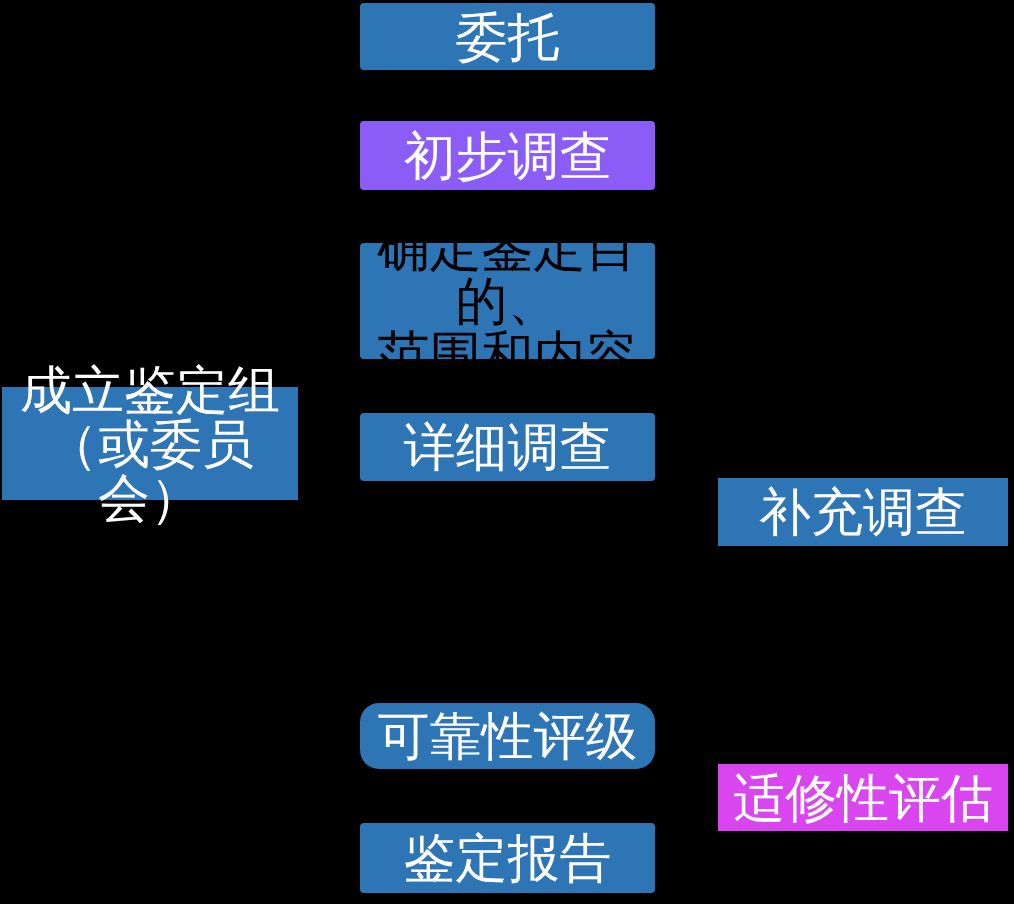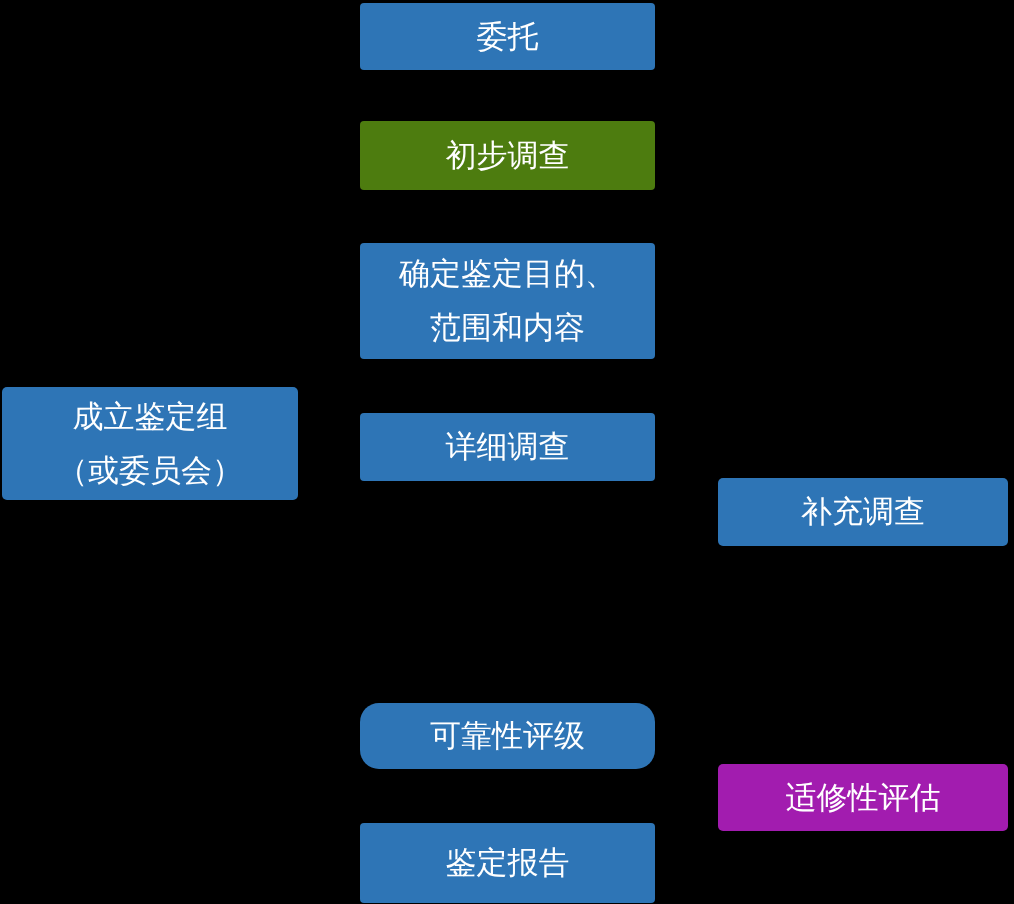--- a/index.html
+++ b/index.html
@@ -17,63 +17,63 @@
   }
   .box {
     position: absolute;
     background: #2E75B6;
     color: #FFFFFF;
     display: flex;
     align-items: center;
     justify-content: center;
     text-align: center;
     white-space: pre-line;
-    font-size: 31px;
+    font-size: 52px;
     line-height: 54px;
     border-radius: 4px;
     box-sizing: border-box;
   }
   .box.side {
-    border-radius: 5px;
+    border-radius: 0;
   }
   
   .c { left: 360px; width: 295px; }
   #step-1 { top: 3px;   height: 67px; }
   #step-2 { top: 121px; height: 69px; }
   #step-3 { top: 243px; height: 116px; }
   #step-4 { top: 413px; height: 68px; }
   #step-5 { top: 533px; height: 117px; }
   #step-6 { top: 703px; height: 66px; border-radius: 19px; }
-  #step-7 { top: 823px; height: 80px; }
+  #step-7 { top: 823px; height: 70px; }
   
   #side-left-1 { left: 2px; top: 387px; width: 296px; height: 113px; }
   
   .r { left: 718px; width: 290px; }
   #side-right-1 { top: 478px; height: 68px; }
   #side-right-2 { top: 764px; height: 67px; }
 </style>
 </head>
 <body style="background: rgb(0, 0, 0);">
 
 <div id="canvas" style="background: rgb(0, 0, 0);">
 
   <div id="step-1" class="box c" style="background: rgb(46, 117, 182); color: rgb(255, 255, 255);">委托</div>
 
-  <div id="step-2" class="box c" style="background: #4d7c0f; color: rgb(255, 255, 255);">初步调查</div>
+  <div id="step-2" class="box c" style="background: #8b5cf6; color: rgb(255, 255, 255);">初步调查</div>
 
-  <div id="step-3" class="box c" style="background: rgb(46, 117, 182); color: #ffffff;">确定鉴定目的、
+  <div id="step-3" class="box c" style="background: rgb(46, 117, 182); color: #000000;">确定鉴定目的、
 范围和内容</div>
 
   <div id="step-4" class="box c" style="background: rgb(46, 117, 182); color: rgb(255, 255, 255);">详细调查</div>
 
 
   <div id="step-6" class="box c" style="background: rgb(46, 117, 182); color: rgb(255, 255, 255);">可靠性评级</div>
 
   <div id="step-7" class="box c" style="background: rgb(46, 117, 182); color: rgb(255, 255, 255);">鉴定报告</div>
 
   <div id="side-left-1" class="box side" style="background: rgb(46, 117, 182); color: rgb(255, 255, 255);">成立鉴定组
 （或委员会）</div>
 
   <div id="side-right-1" class="box side r" style="background: rgb(46, 117, 182); color: rgb(255, 255, 255);">补充调查</div>
 
-  <div id="side-right-2" class="box side r" style="background: #a21caf; color: rgb(255, 255, 255);">适修性评估</div>
+  <div id="side-right-2" class="box side r" style="background: #d946ef; color: rgb(255, 255, 255);">适修性评估</div>
 
 </div>
 
 </body></html>

